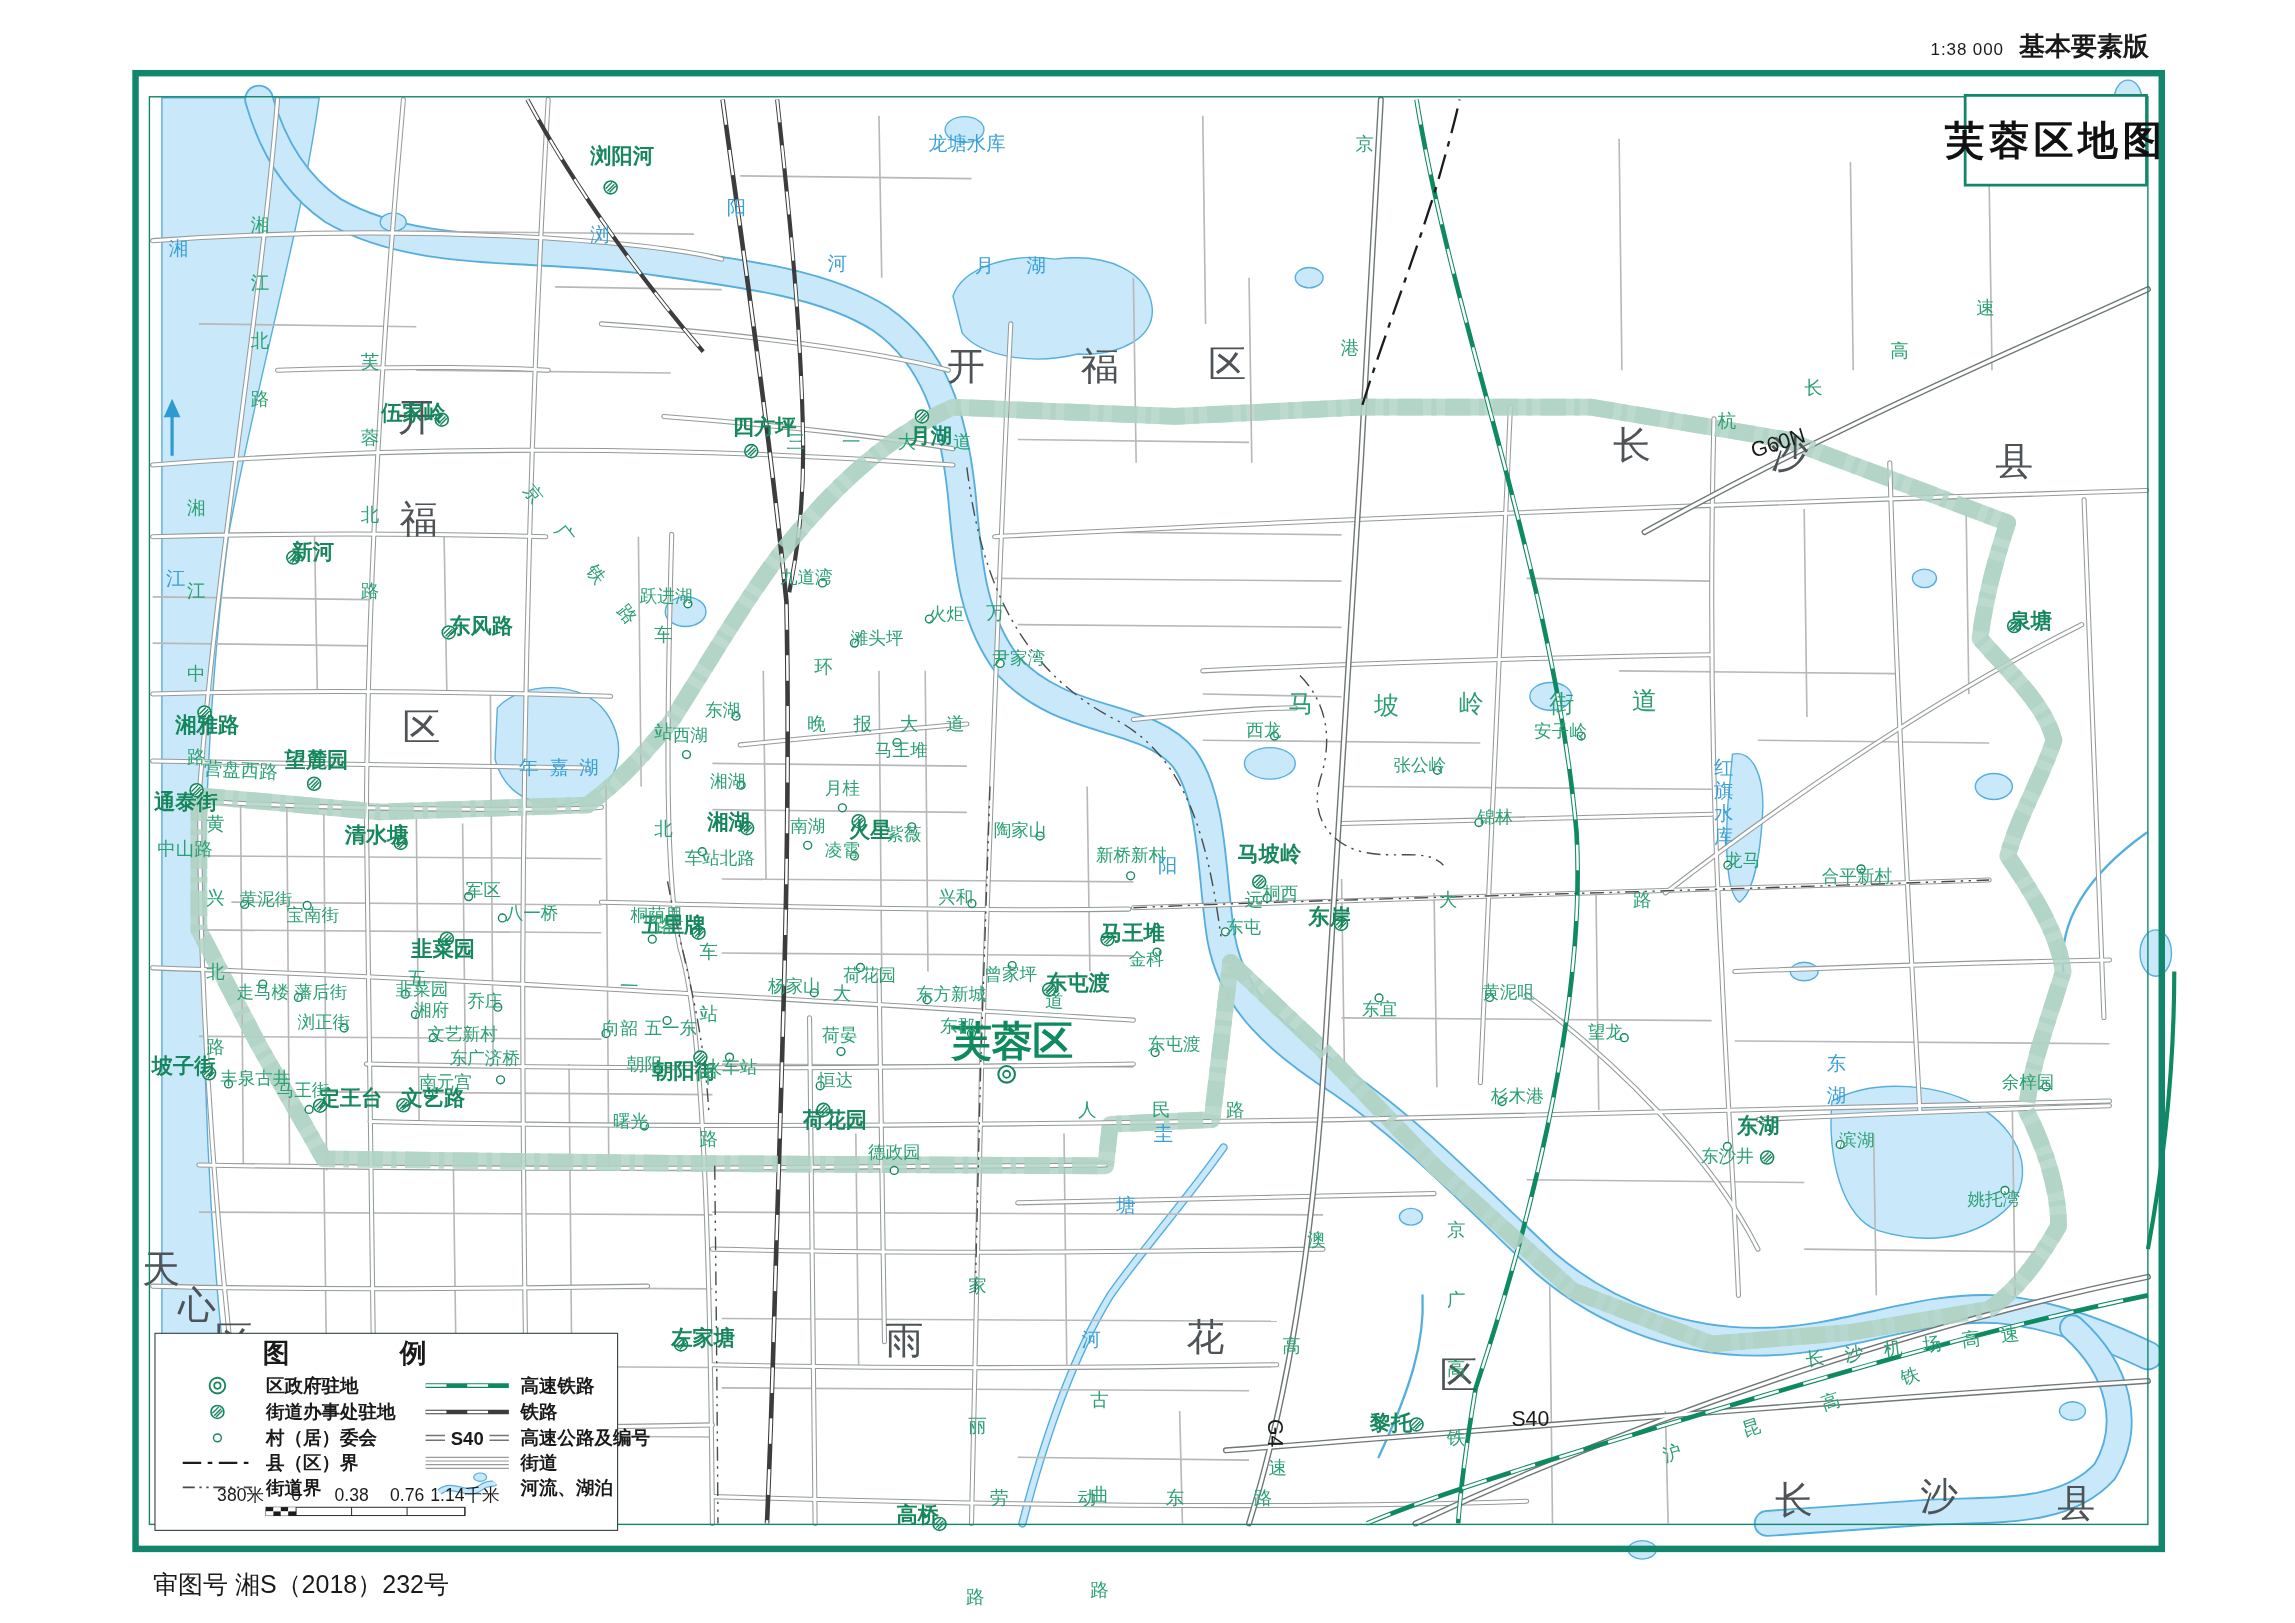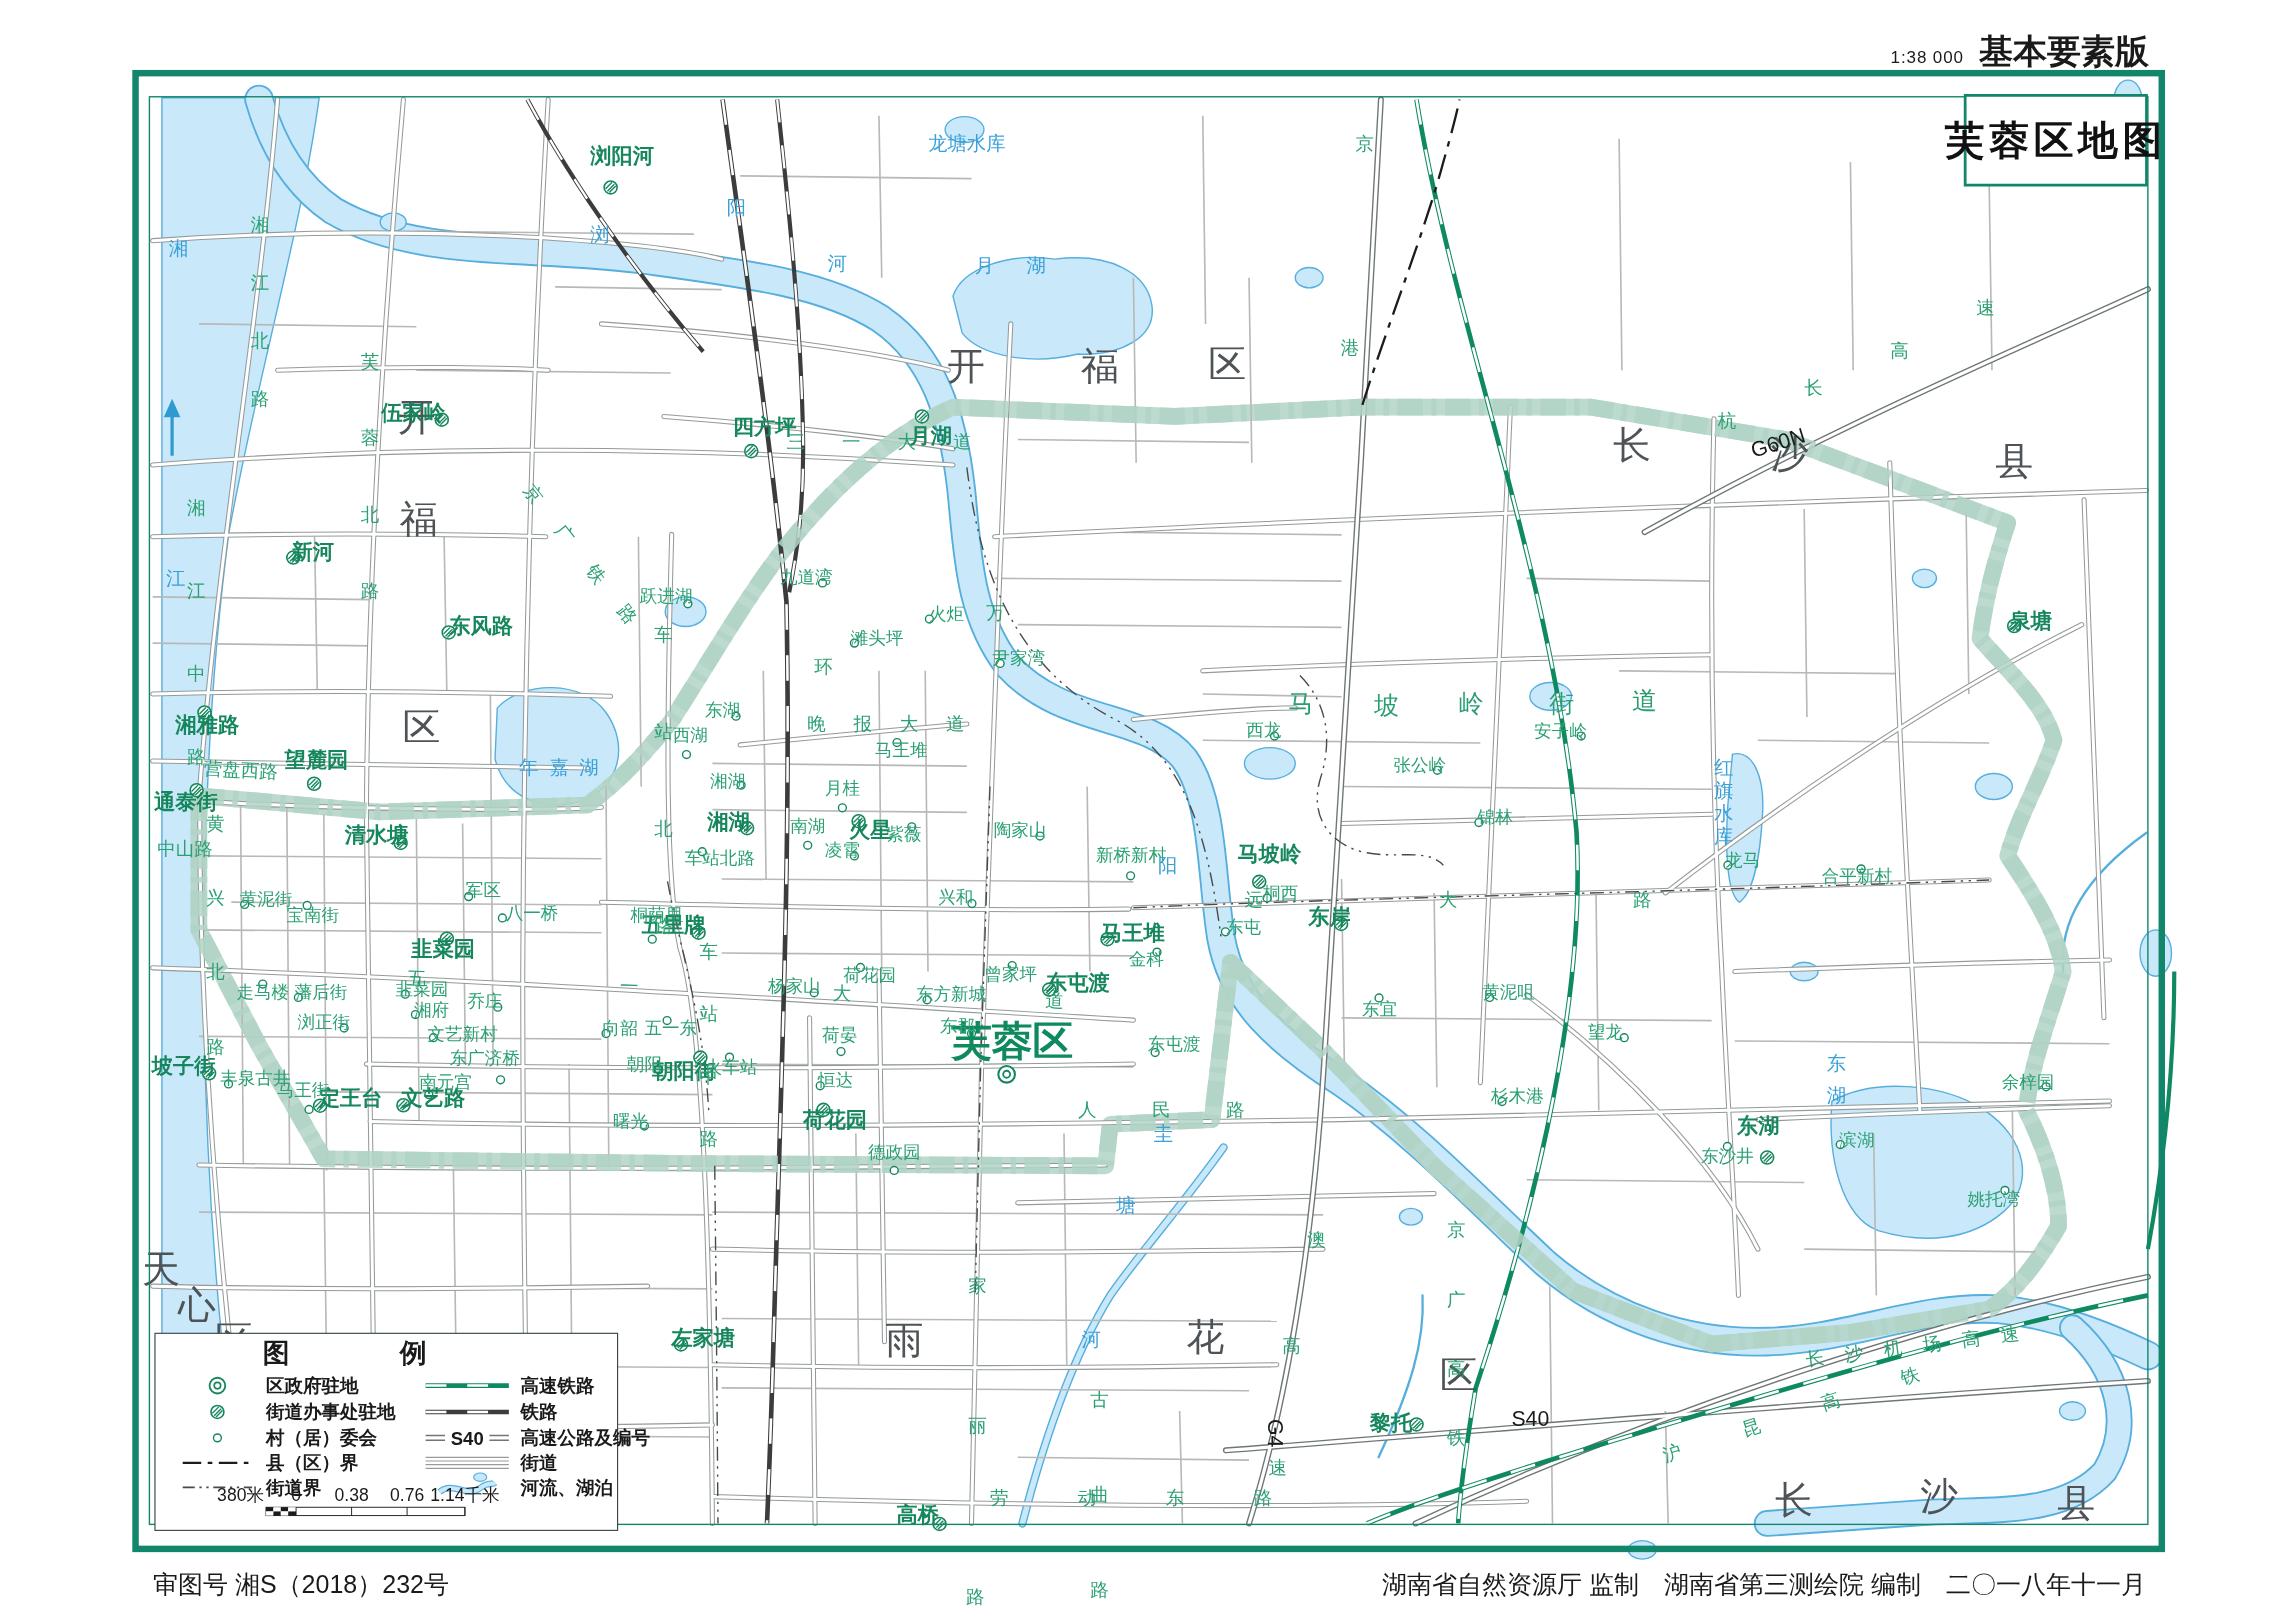--- a/index.html
+++ b/index.html
@@ -1,21 +1,21 @@
 <!DOCTYPE html>
 <html style="font-size:7.4px"><head>
 <meta charset="utf-8">
 <style>
   html,body{margin:0;padding:0;background:#ffffff;}
   #page{position:relative;width:2295px;height:1623px;background:#ffffff;overflow:hidden;
         font-family:"Liberation Sans",sans-serif;}
   svg{position:absolute;left:0;top:0;}
   .hdr{position:absolute;top:29px;right:146px;color:#1a1a1a;white-space:nowrap;}
   .hdr .ratio{font-size:17px;letter-spacing:0.9px;}
-  .hdr .edition{font-size:34px;font-weight:bold;margin-left:13px;}
+  .hdr .edition{font-size:26px;font-weight:bold;margin-left:13px;}
   .ftr{position:absolute;top:1568px;font-size:25px;color:#1a1a1a;white-space:nowrap;}
   .ftr.l{left:153px;}
   .ftr.r{right:149px;}
   
   text{font-family:"Liberation Sans",sans-serif;}
   .dist{fill:#4d5356;font-size:82px;letter-spacing:4px;}
   .area{fill:#2b9e71;font-size:54px;}
   .furong{fill:#0e8a5e;font-size:88px;font-weight:700;}
   .sub{fill:#16875d;font-size:46px;font-weight:600;}
   .vil{fill:#2ba173;font-size:38px;}
@@ -925,16 +925,15 @@
           <text x="1005" y="3244" text-anchor="middle" class="sb-num">1.14千米</text>
         </g>
   </g>
 </svg>
 
 <div class="hdr">
   <span class="ratio">1:38 000</span>
   <span class="edition">基本要素版</span>
 </div>
 <div class="ftr l">审图号  湘S（2018）232号</div>
-<div class="ftr r">湖南省自然资源厅 监制　湖南省第三测绘院 编制　二〇一八年十一月</div>
 
 </div>
 
 
 </body></html>

